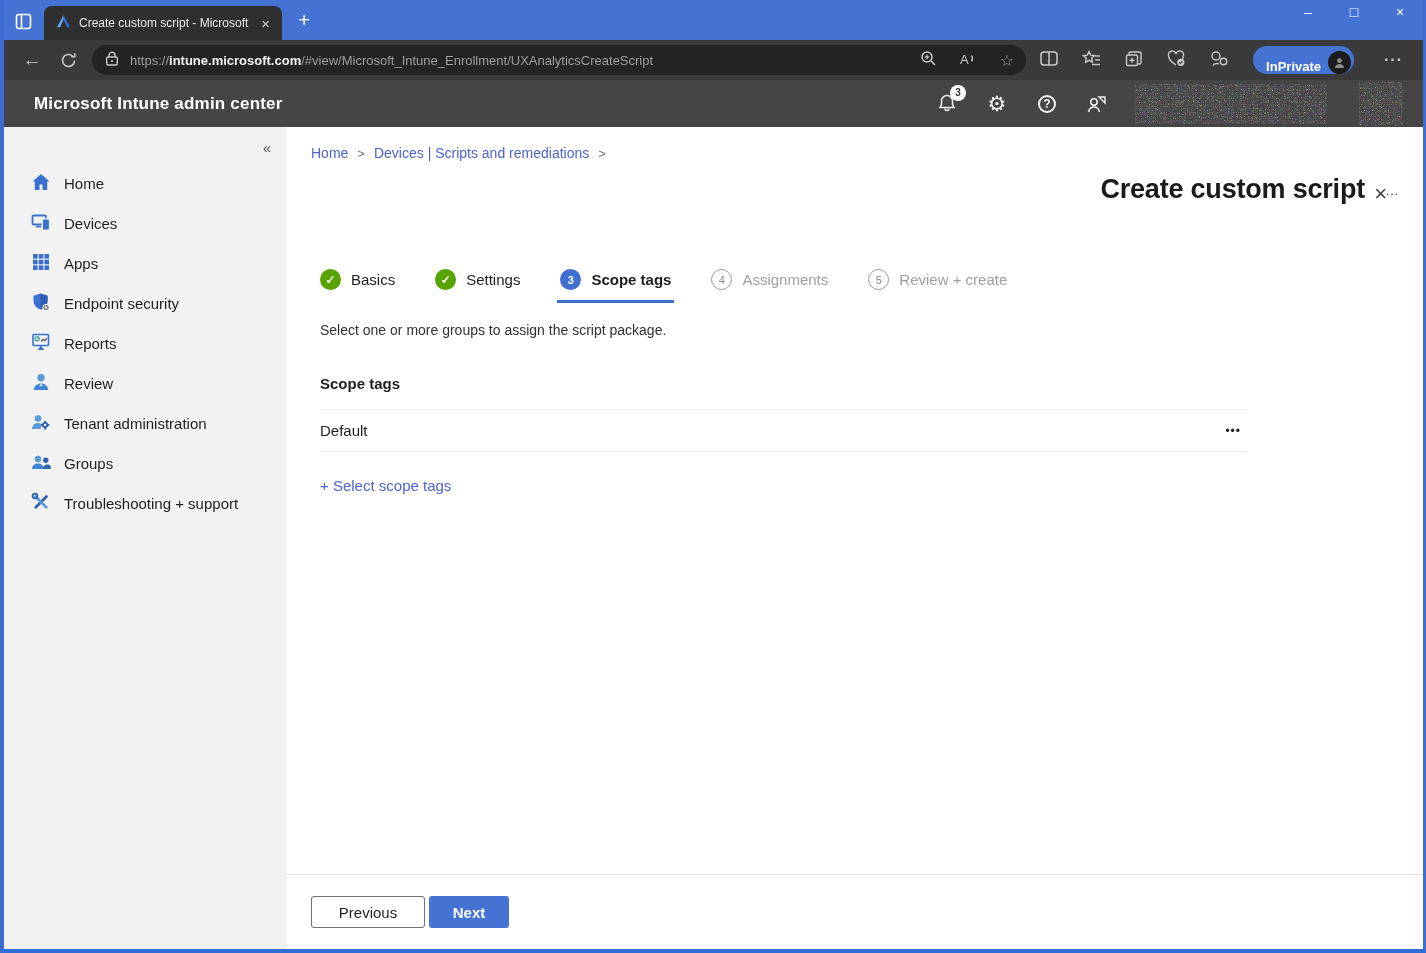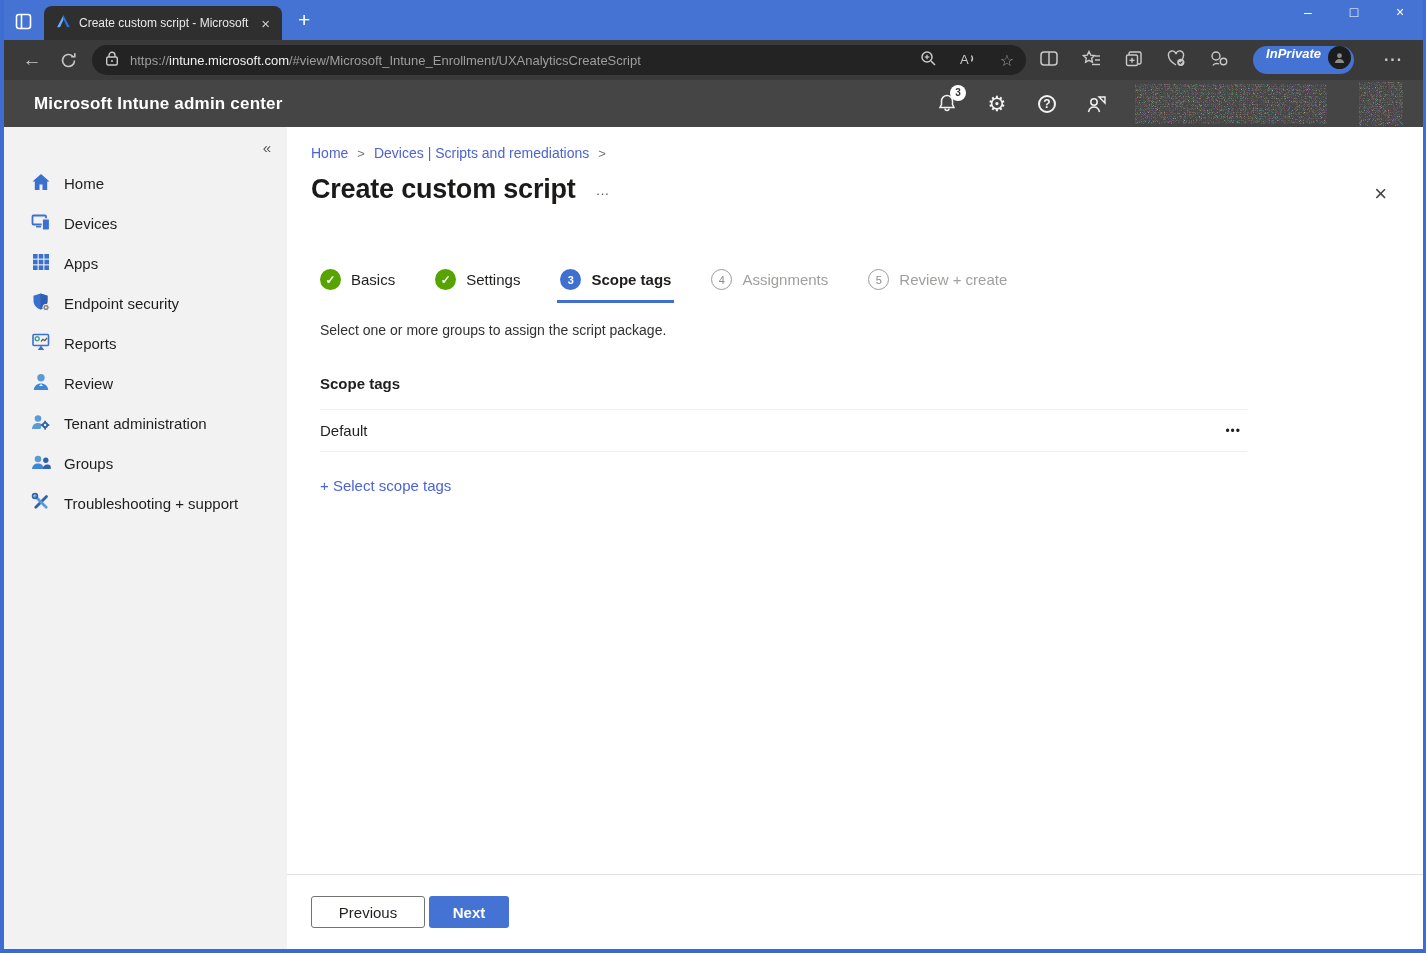--- a/index.html
+++ b/index.html
@@ -17,24 +17,24 @@
   .tab-title { flex:1; white-space:nowrap; overflow:hidden; }
   .tab-close { color:#cfcfcf; font-size:15px; padding:0 4px; }
   .newtab { color:#fff; font-size:21px; font-weight:300; margin:0 0 8px 16px; cursor:pointer; }
   .win-controls { position:absolute; right:10px; top:4px; display:flex; gap:20px; color:#fff; }
   .win-controls span { width:26px; text-align:center; font-size:14px; cursor:pointer; }
   
   .toolbar { height:40px; background:#3a3a3a; display:flex; align-items:center; color:#c9c9c9; padding:0 8px 0 10px; }
   .nav-icon { width:36px; text-align:center; font-size:17px; cursor:pointer; display:flex; align-items:center; justify-content:center; }
   .url-pill { flex:1; height:30px; background:#232323; border-radius:15px; display:flex; align-items:center; margin:0 8px 0 6px; padding:0 12px 0 14px; font-size:13px; color:#9e9e9e; }
   .url-text { flex:1; margin-left:12px; white-space:nowrap; overflow:hidden; }
-  .url-domain { color:#f1f1f1; font-weight:normal; }
+  .url-domain { color:#f1f1f1; font-weight:bold; }
   .pill-icons { display:flex; gap:22px; align-items:center; margin-left:10px; }
   .tb-icons { display:flex; gap:24px; align-items:center; margin:0 6px; }
-  .inprivate { background:#4573d3; height:28px; border-radius:14px; display:flex; align-items:flex-start; gap:7px; padding:0 3px 0 13px; color:#fff; font-size:13px; font-weight:bold; cursor:pointer;font-style:italic; }
+  .inprivate { background:#4573d3; height:28px; border-radius:14px; display:flex; align-items:flex-end; gap:7px; padding:0 3px 0 13px; color:#fff; font-size:13px; font-weight:bold; cursor:pointer; }
   .avatar-dark { width:23px; height:23px; border-radius:50%; background:#1c1c1c; display:flex; align-items:center; justify-content:center; }
   .menu-dots { font-size:16px; font-weight:bold; letter-spacing:1px; cursor:pointer; padding:0 6px; }
   
   .app-header { height:47px; background:#454545; display:flex; align-items:center; color:#fff; padding:0 20px 0 30px; }
   .app-title { font-size:17px; font-weight:bold; letter-spacing:.2px; }
   .hdr-right { margin-left:auto; display:flex; align-items:center; gap:26px; }
   .hdr-icon { width:24px; height:24px; position:relative; display:flex; align-items:center; justify-content:center; cursor:pointer; }
   .badge { position:absolute; top:-7px; right:-7px; width:16px; height:16px; background:#fff; color:#333; border-radius:50%; font-size:10px; font-weight:bold; display:flex; align-items:center; justify-content:center; }
   .help-circle { width:18px; height:18px; border:2px solid #f2f2f2; border-radius:50%; font-size:12px; font-weight:bold; color:#f2f2f2; display:flex; align-items:center; justify-content:center; }
   .noise-wide { width:192px; height:40px; }
@@ -44,21 +44,21 @@
   .sidebar { width:283px; background:#f2f2f2; flex-shrink:0; position:relative; padding-top:36px; }
   .collapse { position:absolute; top:12px; right:16px; color:#555; font-size:15px; cursor:pointer; }
   .side-item { height:40px; display:flex; align-items:center; gap:13px; padding-left:27px; font-size:15px; color:#1f1e1d; cursor:pointer; }
   .side-item svg { flex-shrink:0; }
   
   .main { flex:1; background:#fff; display:flex; flex-direction:column; position:relative; }
   .content { height:747px; padding:18px 24px 0 24px; position:relative; overflow:hidden; }
   .breadcrumb { font-size:14px; color:#4c63d2; display:flex; gap:9px; align-items:center; }
   .crumb { cursor:pointer; }
   .crumb-sep { color:#767676; font-size:13px; }
-  .title-row { margin-top:13px; display:flex; align-items:center; }
+  .title-row { margin-top:13px; display:flex; align-items:center;justify-content:flex-end; }
   .page-title { font-size:27px; font-weight:bold; color:#1b1a19; letter-spacing:-.2px; }
   .title-ellipsis { margin-left:20px; color:#605e5c; font-size:14px; }
   .blade-close { position:absolute; top:56px; right:36px; color:#444; font-size:22px; font-weight:300; cursor:pointer; line-height:1; }
   
   .steps { display:flex; gap:40px; margin:64px 0 0 9px; }
   .step { display:flex; align-items:center; gap:10px; font-size:15px; position:relative; padding-bottom:13px; cursor:pointer; }
   .step-circle { width:21px; height:21px; border-radius:50%; display:flex; align-items:center; justify-content:center; font-size:11px; flex-shrink:0; }
   .step.complete .step-circle { background:#57a300; color:#fff; font-size:12px; font-weight:bold; }
   .step.complete .step-label { color:#201f1e; }
   .step.current .step-circle { background:#3f6fd1; color:#fff; font-weight:bold; }

